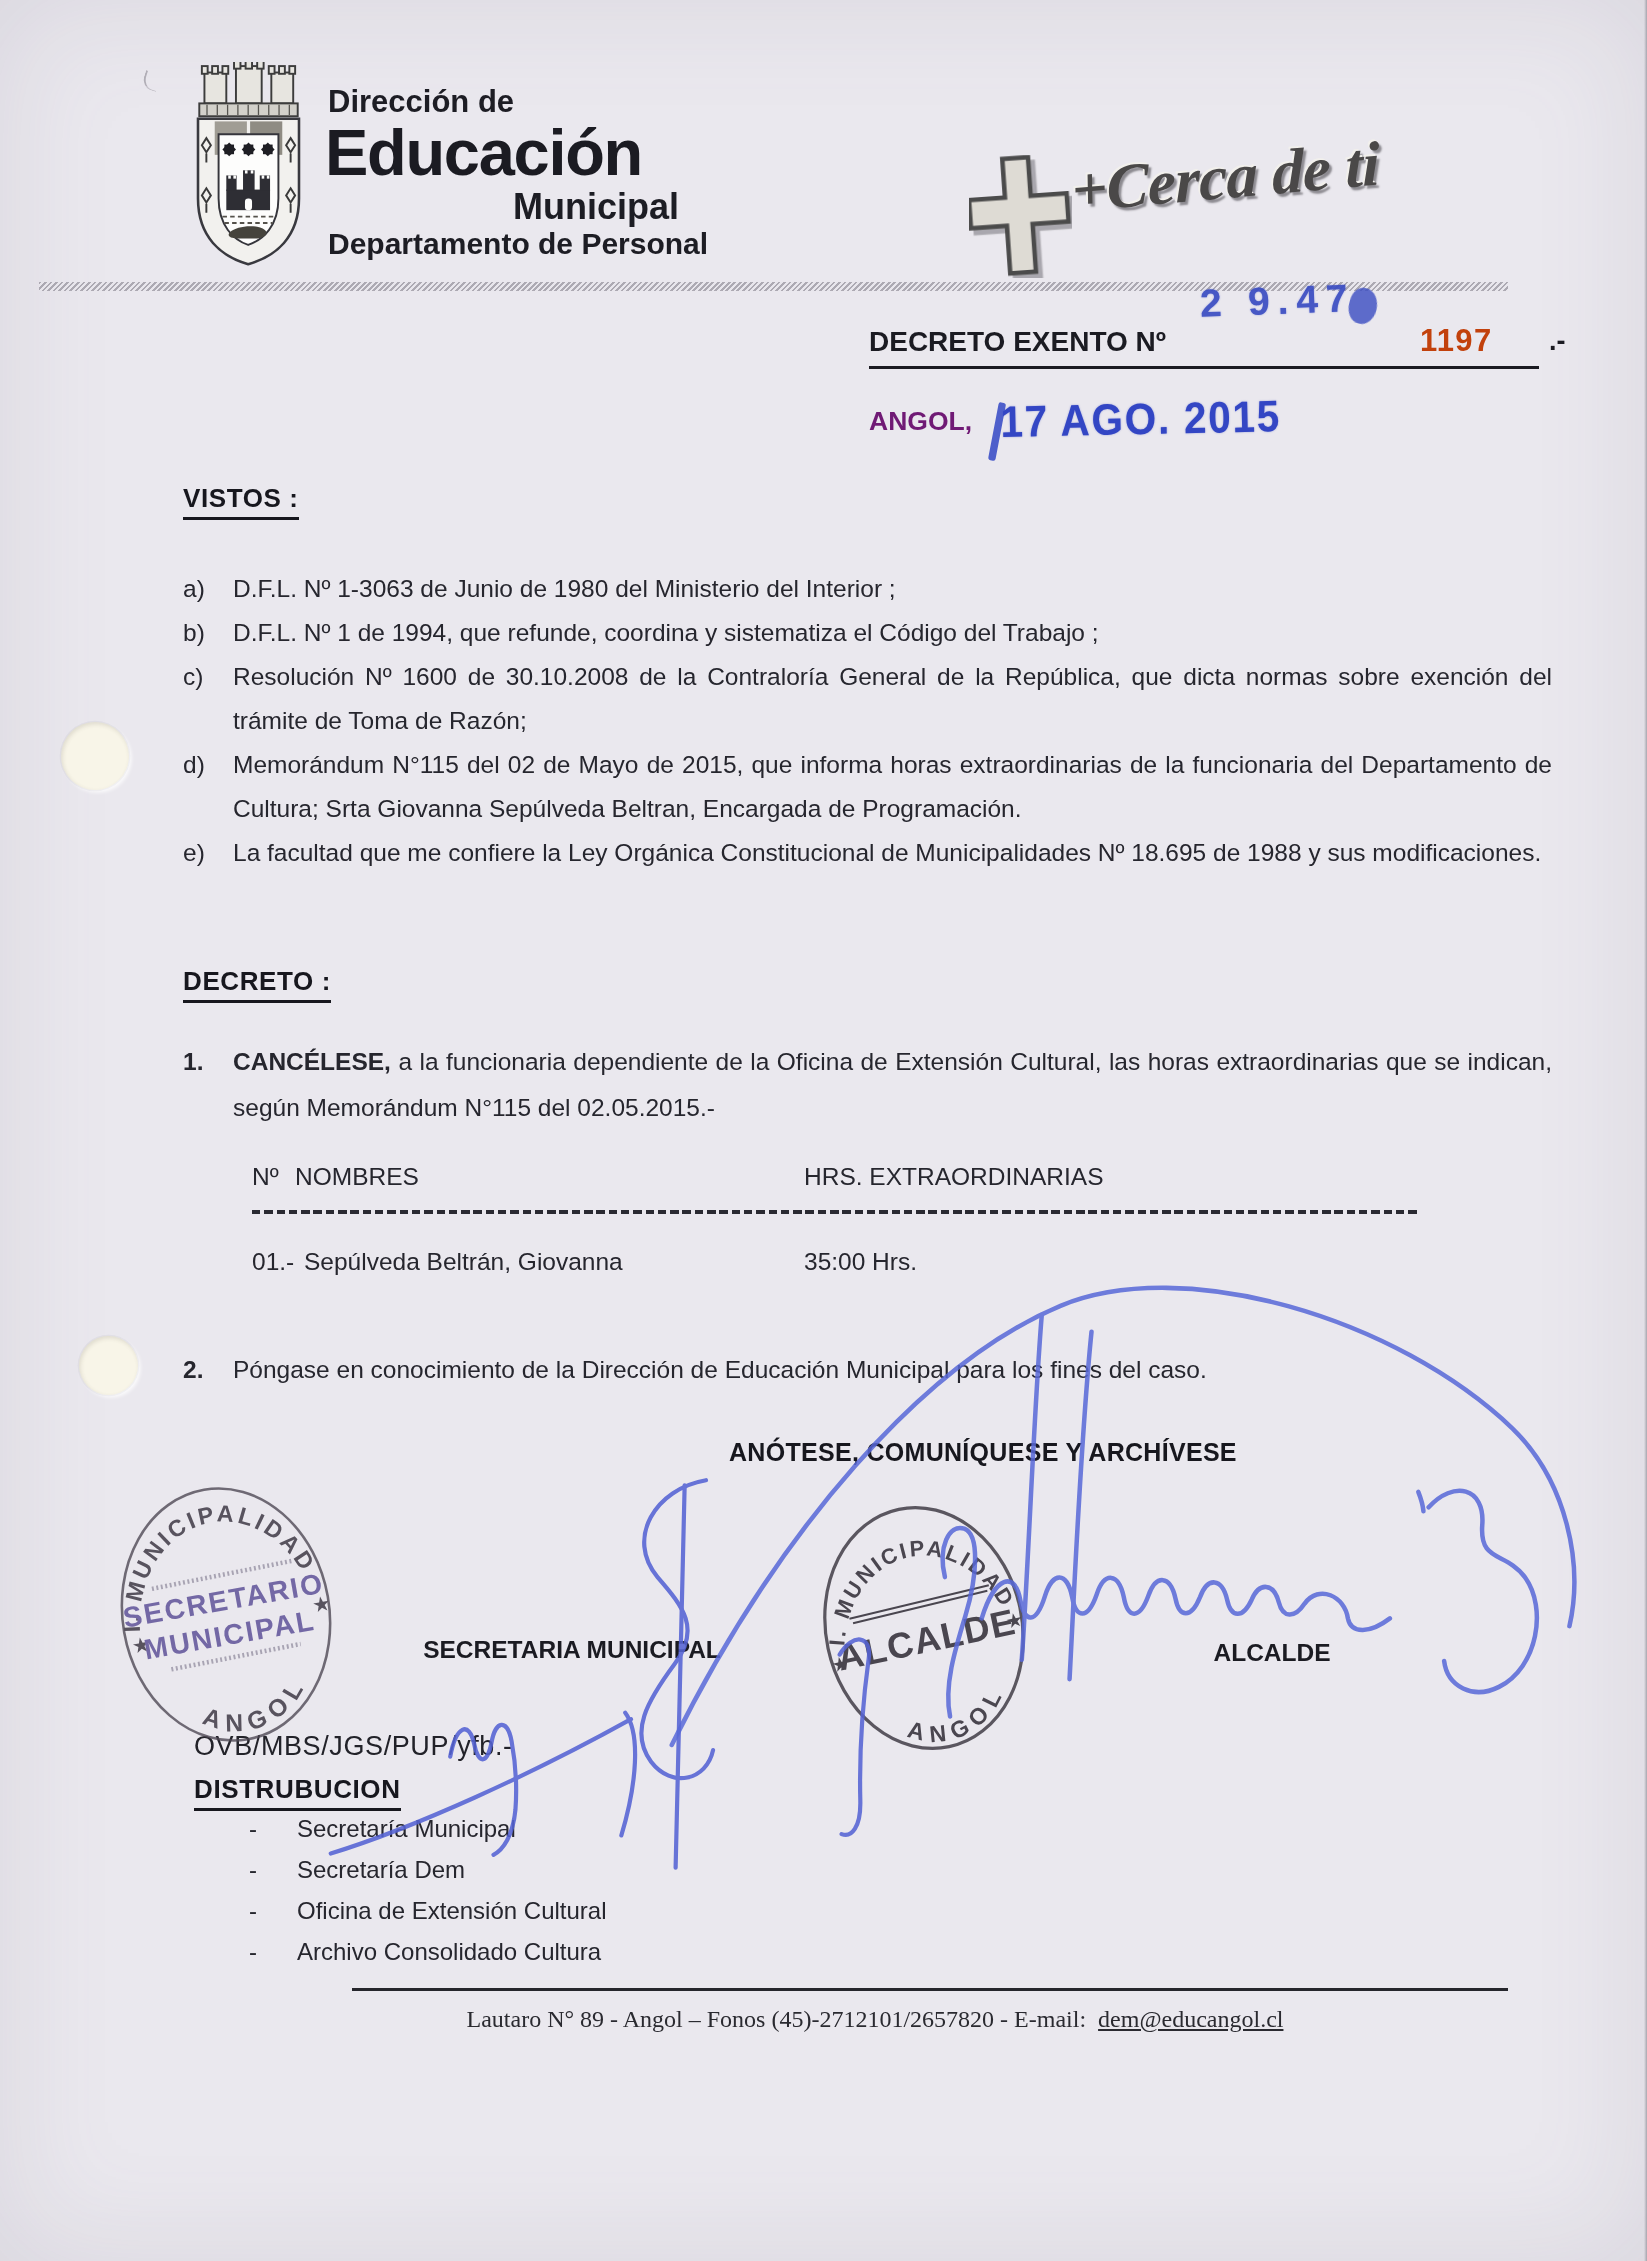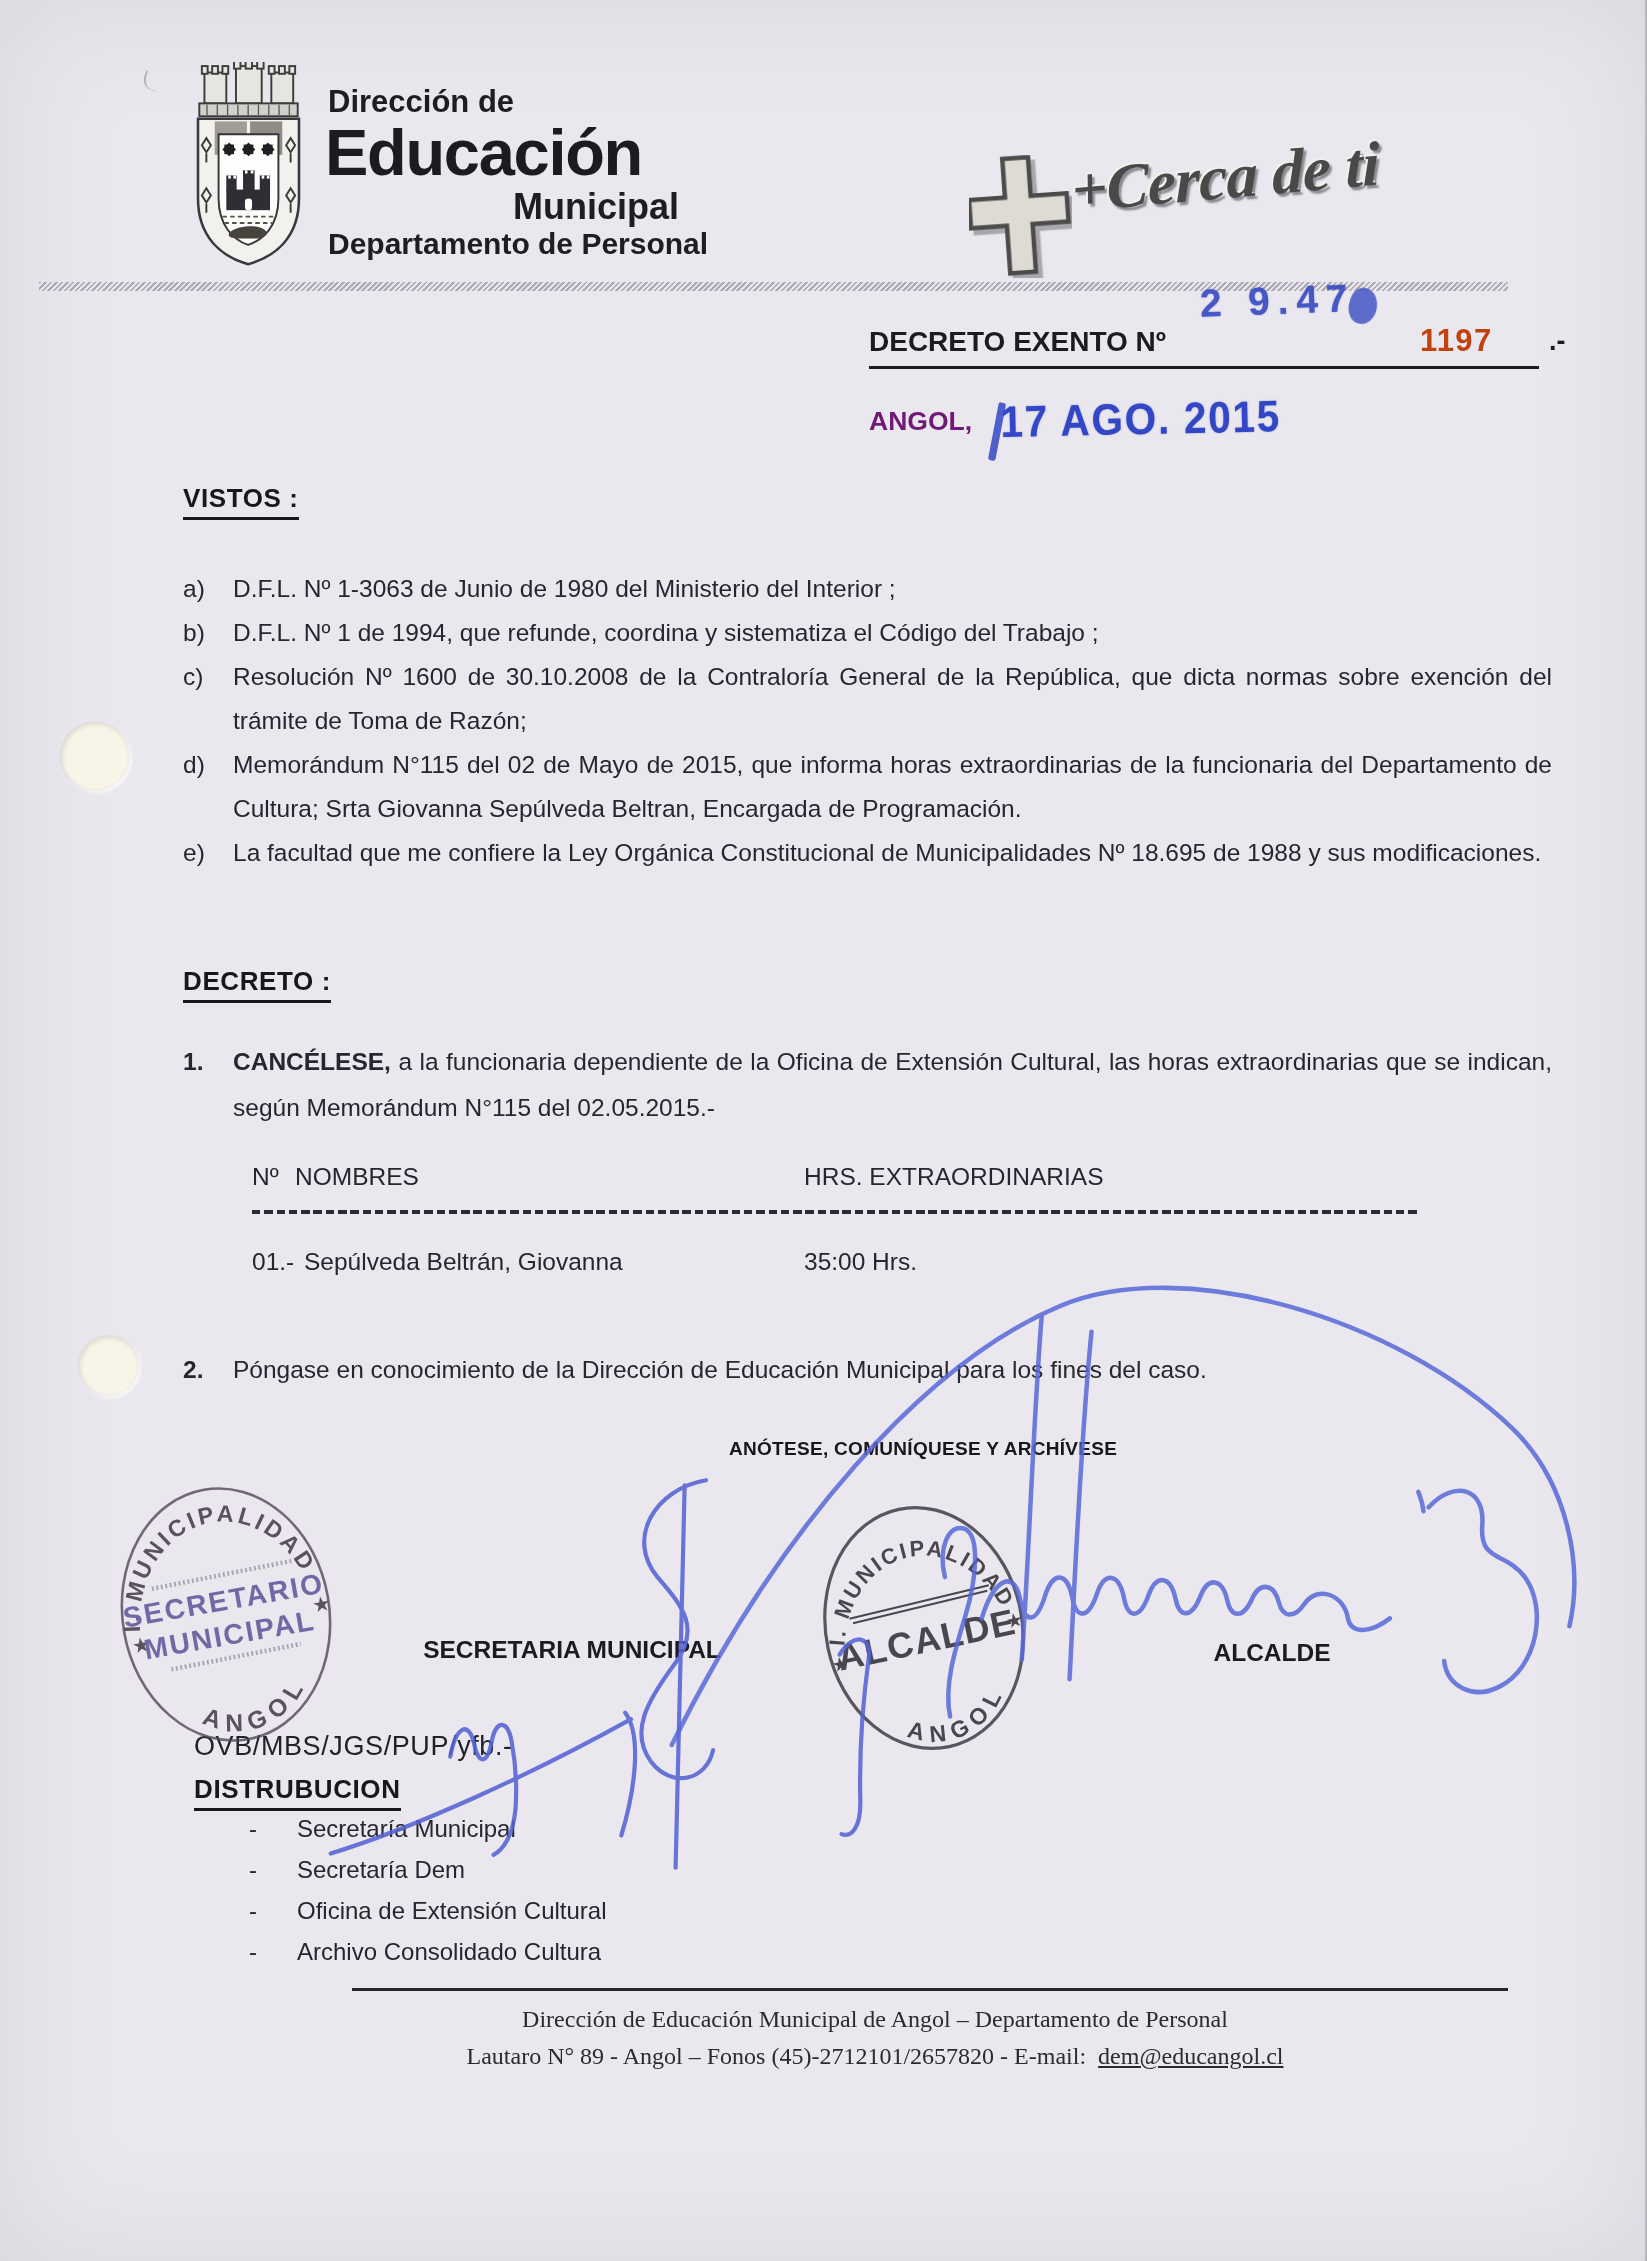--- a/index.html
+++ b/index.html
@@ -71,21 +71,21 @@
   .t-hrs{position:absolute;left:552px;}
   .t-dash{
     position:absolute;left:0;top:47px;width:1166px;height:3.9px;
     background:repeating-linear-gradient(90deg,#2a2a32 0 8.4px,transparent 8.4px 12.3px);
   }
   .t-row{position:absolute;top:85px;width:1166px;height:31px;}
   .t-idx{position:absolute;left:0;}
   .t-name{position:absolute;left:52px;}
   .t-hours{position:absolute;left:552px;}
   .item2-block{left:183px;top:1347px;width:1369px;}
-  .closing-line{left:729px;top:1438px;font-size:19px;font-weight:bold;color:#17171e;letter-spacing:0.3px;}
+  .closing-line{left:729px;top:1438px;font-size:25px;font-weight:bold;color:#17171e;letter-spacing:0.3px;}
   
   .signer{text-align:center;font-weight:bold;font-size:24.5px;color:#1b1b22;line-height:47px;}
   .signer-left{left:362px;top:1626px;width:420px;}
   .signer-right{left:1033px;top:1629px;width:478px;}
   
   .initials{left:194px;top:1731px;font-size:27px;color:#222229;letter-spacing:0.6px;}
   .distrib-title{left:194px;top:1774px;}
   .distrib-list{left:249px;top:1808px;font-size:24px;line-height:41px;}
   .d-row{display:flex;}
   .d-dash{width:48px;flex:0 0 48px;}
@@ -347,21 +347,20 @@
       <span>Oficina de Extensión Cultural</span>
     </div>
     <div class="d-row">
       <span class="d-dash">-</span>
       <span>Archivo Consolidado Cultura</span>
     </div>
   </div>
 
   <div class="abs footer-rule"></div>
   <div class="abs footer-text">
-    <div>Dirección de Educación Municipal de Angol – Departamento de Personal</div>
     <div>
       <span>Lautaro  N°  89 - Angol – Fonos (45)-2712101/2657820 - E-mail:</span>&nbsp; <span class="footer-email">dem@educangol.cl</span>
     </div>
   </div>
 
   <svg class="abs overlay" viewBox="0 0 2550 3501">
     <g stroke="#5563d4" stroke-width="6.5" fill="none" stroke-linecap="round" stroke-linejoin="round" opacity=".88">
       <path d="M1093,2292 C1015,2305 968,2382 1018,2442 C1058,2488 1085,2522 1045,2576 C1002,2634 974,2682 1008,2728 C1040,2770 1094,2757 1104,2710"></path>
       <path d="M1060,2300 C1054,2500 1050,2700 1046,2892"></path>
       <path d="M1300,2562 C1320,2528 1350,2532 1345,2568 C1337,2626 1330,2705 1332,2788 C1333,2830 1318,2846 1303,2840"></path>

